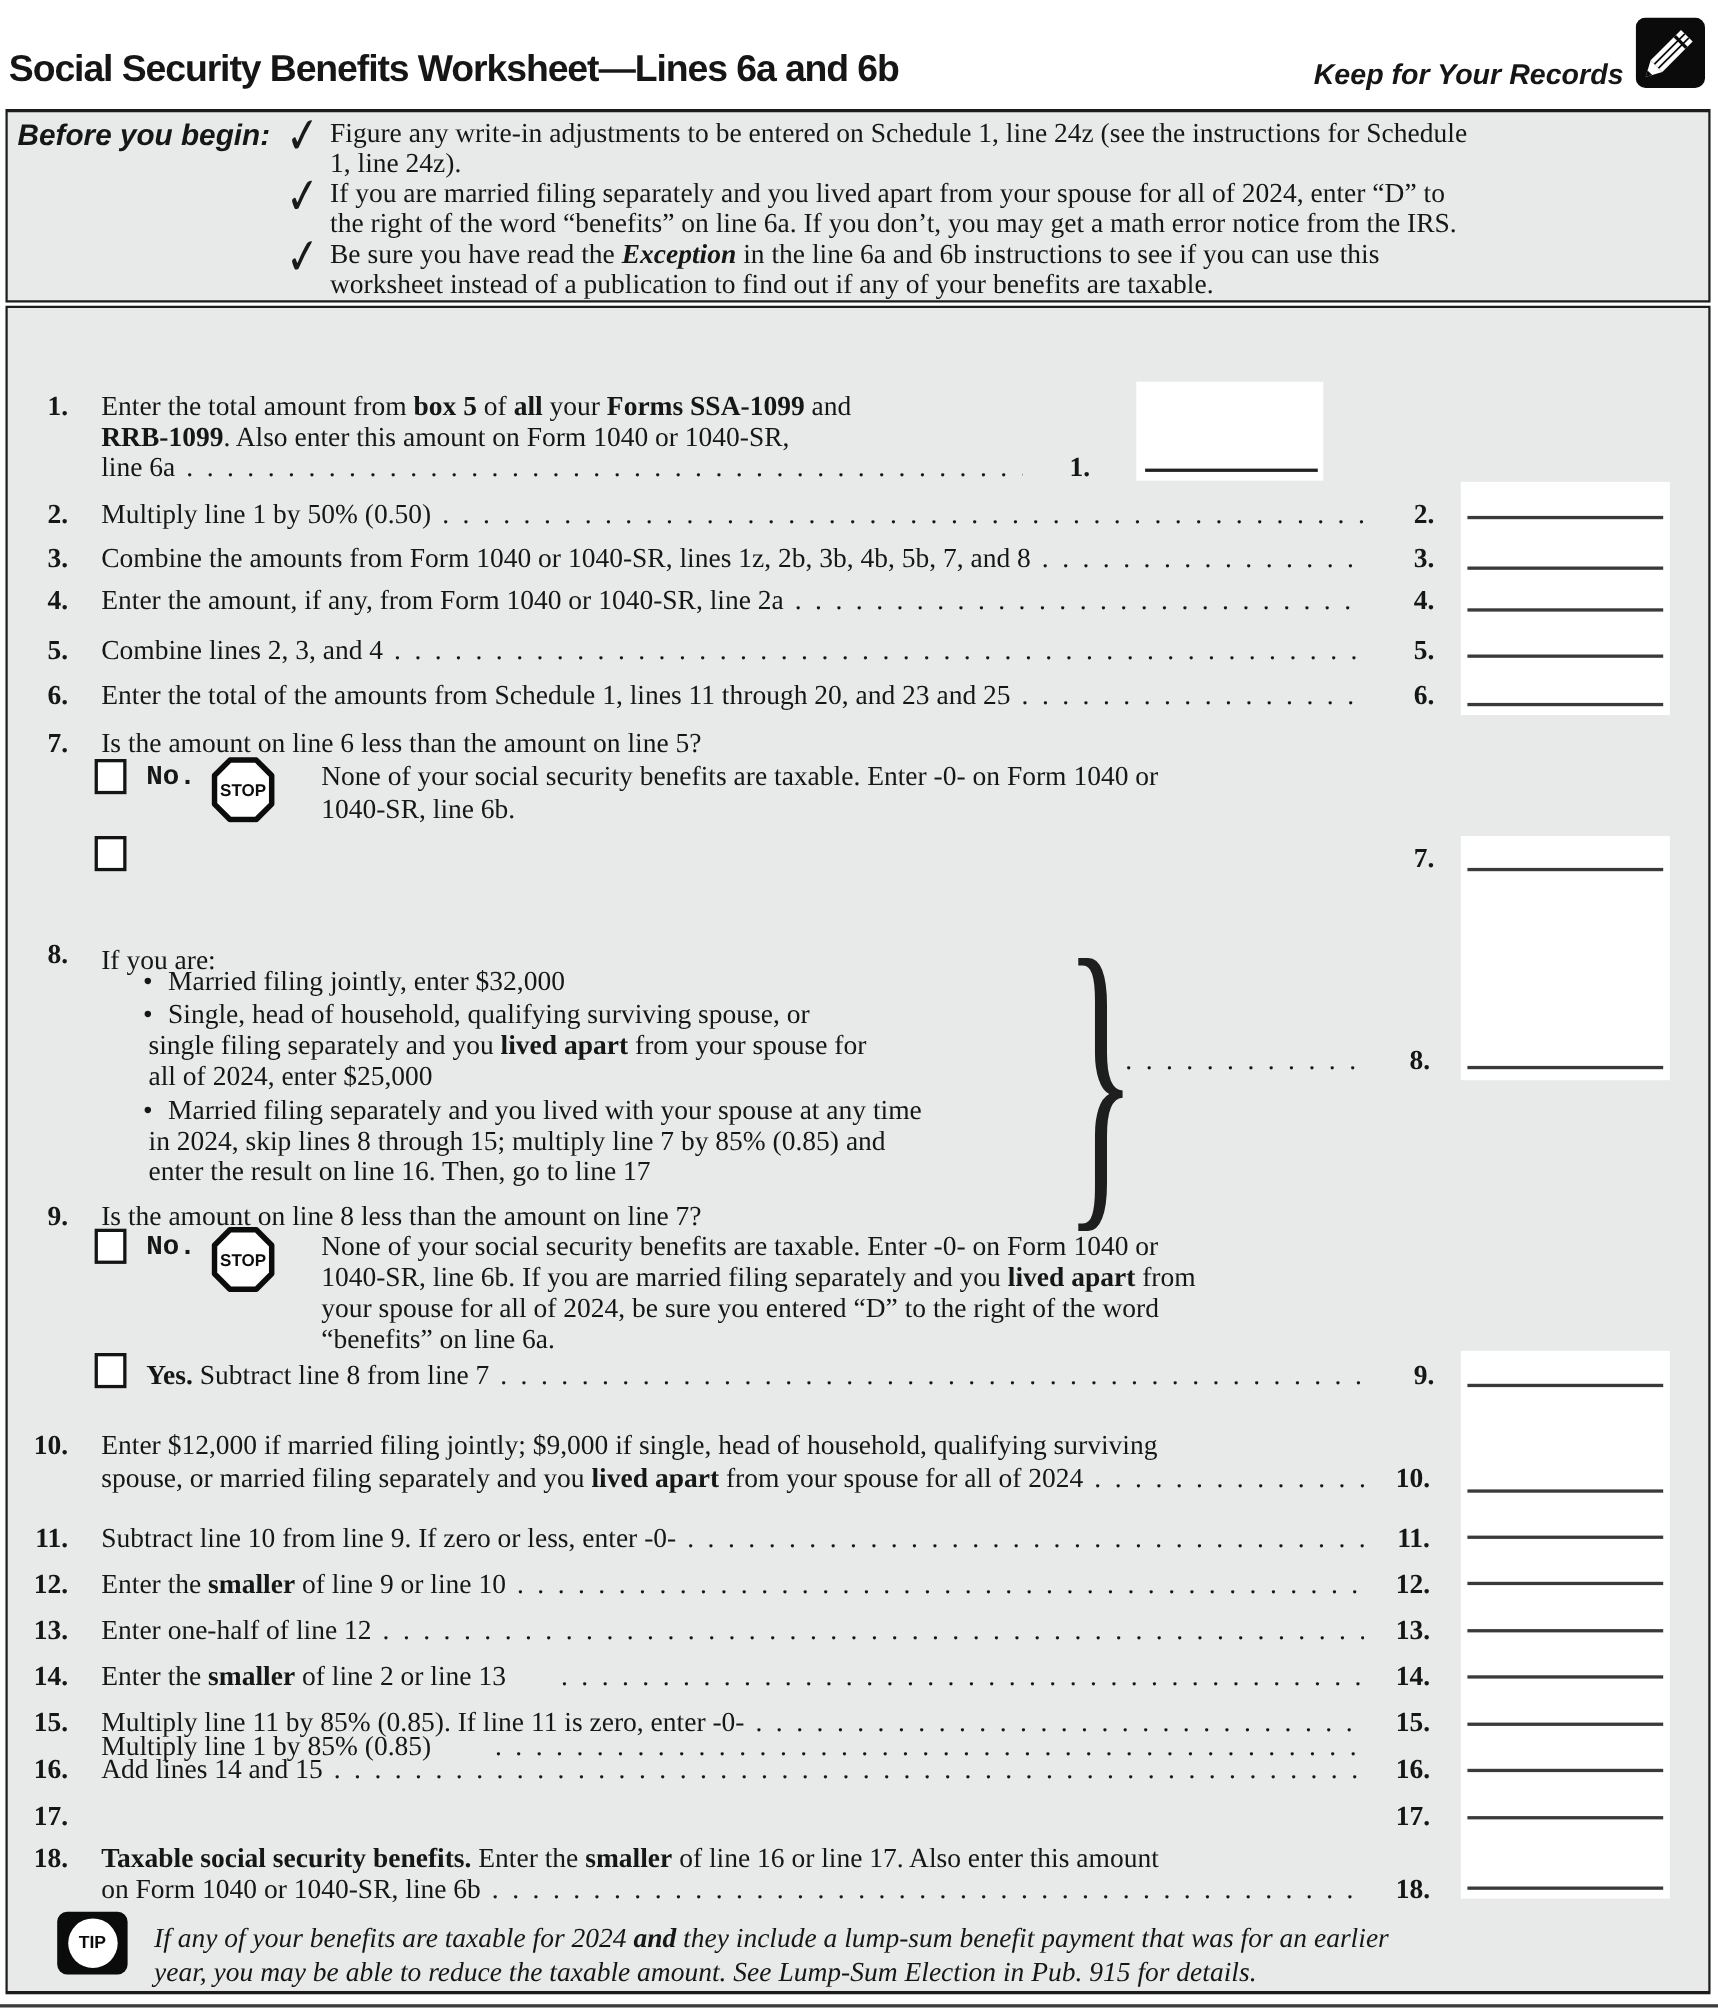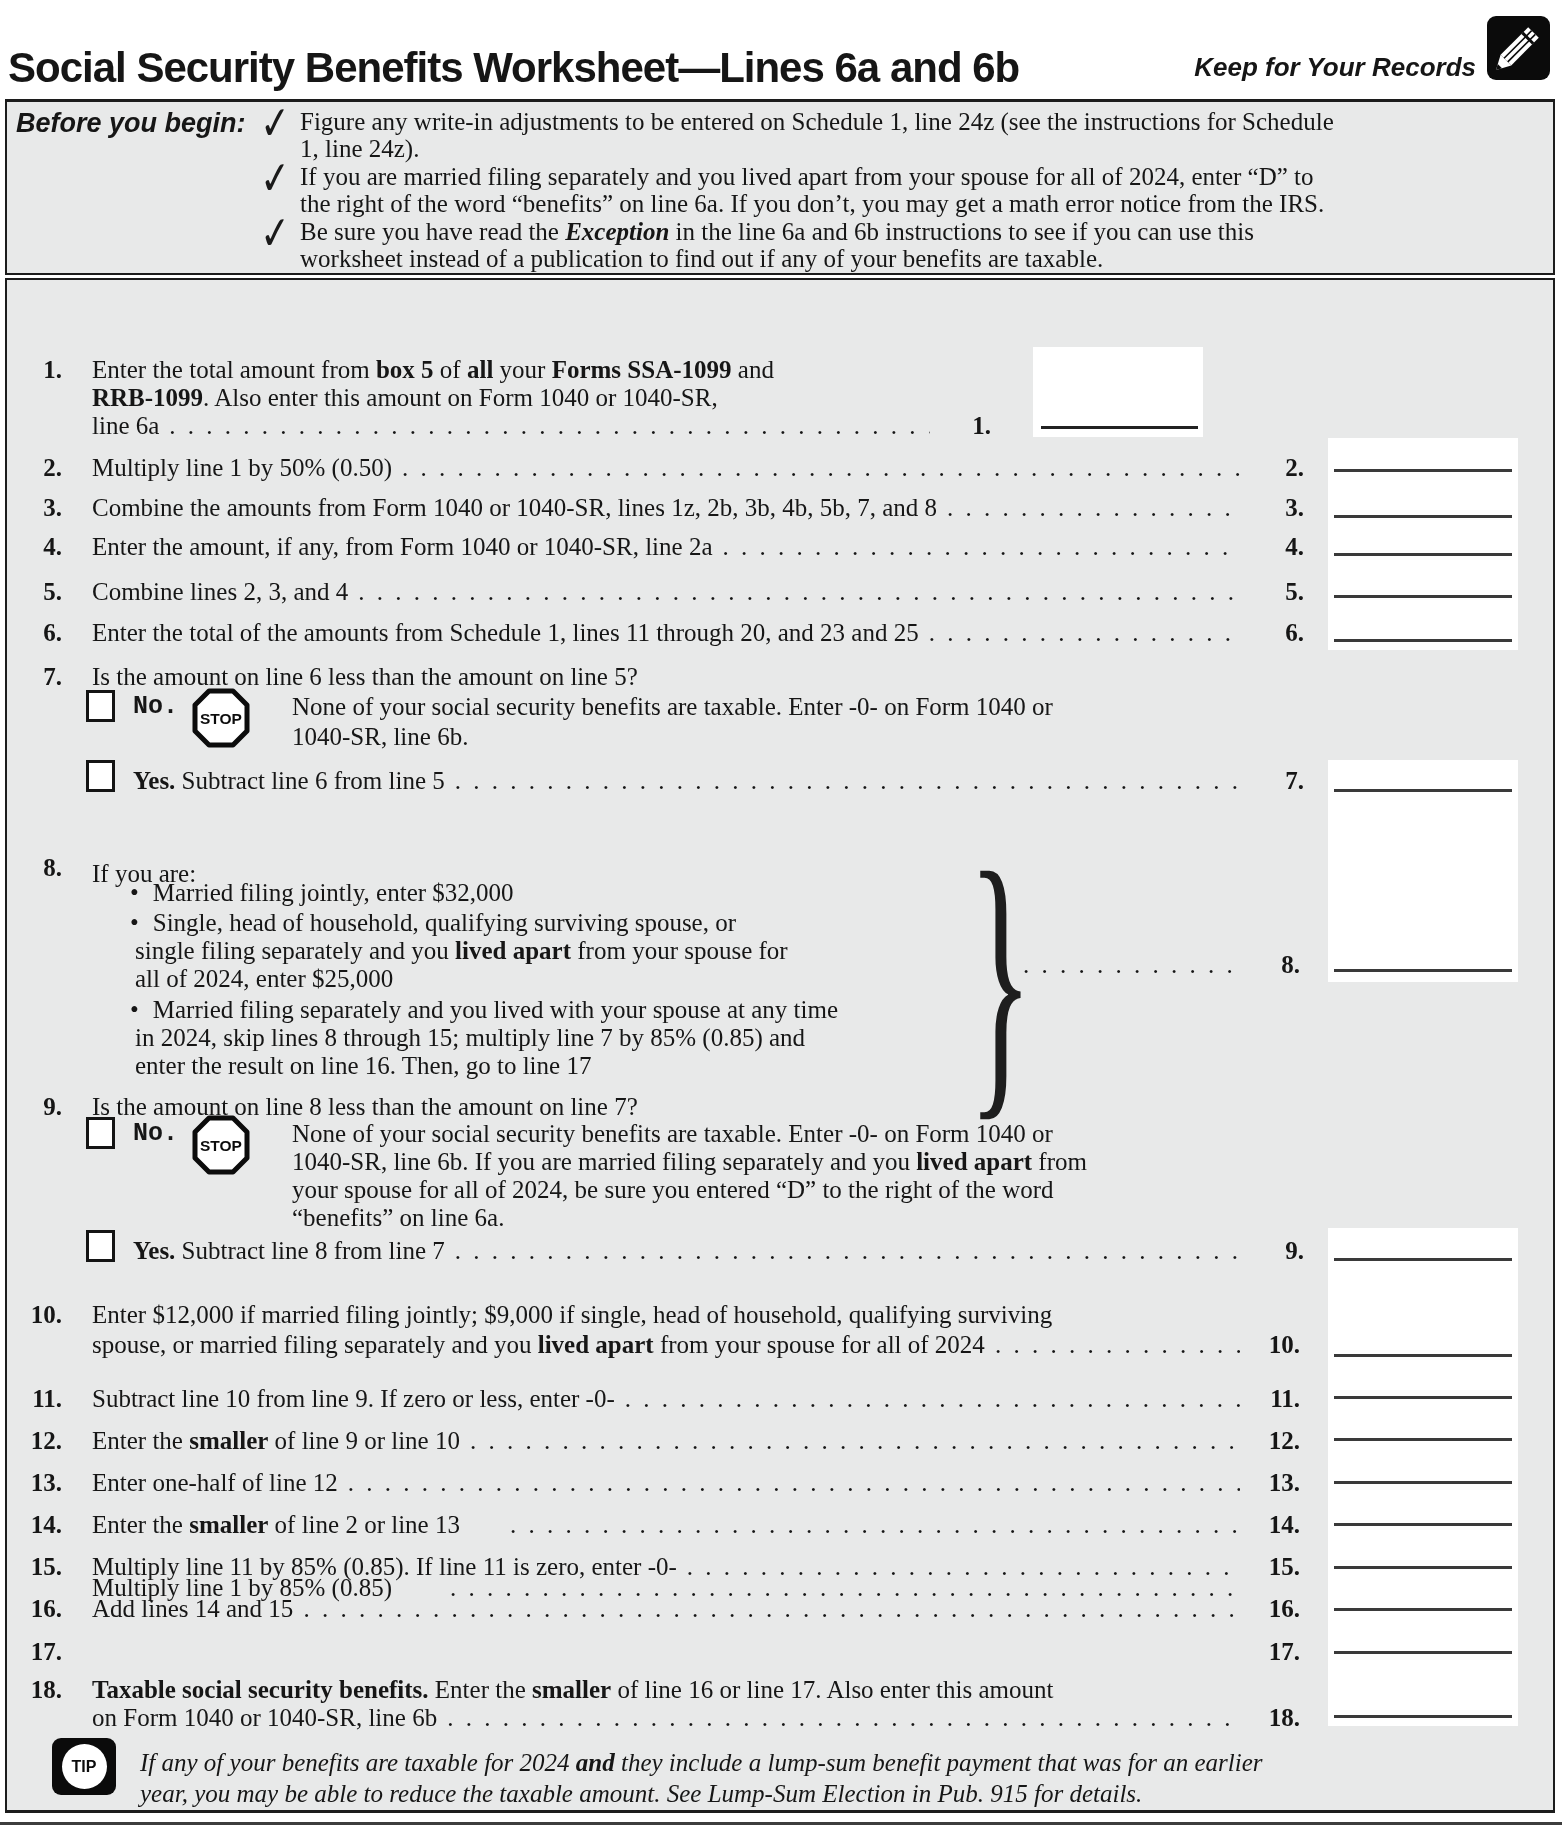--- a/index.html
+++ b/index.html
@@ -1,20 +1,20 @@
 <!DOCTYPE html>
 <html><head>
 <meta charset="utf-8">
 <style>
   html,body{margin:0;padding:0;background:#fff;}
   #page{position:relative;width:1562px;height:1832px;background:#fff;color:#161616;
         font-family:"Liberation Serif",serif;overflow:hidden;}
   .abs{position:absolute;}
   
-  .title{font-family:"Liberation Sans",sans-serif;font-weight:bold;font-size:42px;
+  .title{font-family:"Liberation Sans",sans-serif;font-weight:bold;font-size:34px;
          letter-spacing:-1px;white-space:nowrap;}
   .keep{font-family:"Liberation Sans",sans-serif;font-style:italic;font-weight:bold;
         font-size:26px;white-space:nowrap;}
   .penbox{width:63px;height:64px;}
   
   .graybox{background:#e8e9e9;border:2px solid #1c1c1c;box-sizing:border-box;}
   .beforebox{border-top-width:3px;}
   .mainbox{border-bottom-width:3px;}
   .botrule{height:3px;background:#3d3d3d;}
   
@@ -133,21 +133,20 @@
   <div class="lbl" style="left:133px;top:692px;">No.</div>
   <div class="stopwrap" style="left:192px;top:688px;">
     <svg width="58" height="60" viewBox="0 0 58 60">
       <polygon points="17,3 41,3 55,17 55,43 41,57 17,57 3,43 3,17" fill="#ffffff" stroke="#0c0c0c" stroke-width="5" stroke-linejoin="round"></polygon>
       <text x="29" y="36" text-anchor="middle" font-family="Liberation Sans, sans-serif" font-size="15.5" font-weight="bold" fill="#0c0c0c">STOP</text>
     </svg>
   </div>
   <div class="tl" style="left:292px;top:692px;"><span class="txt">None of your social security benefits are taxable. Enter -0- on Form 1040 or</span></div>
   <div class="tl" style="left:292px;top:722px;"><span class="txt">1040-SR, line 6b.</span></div>
   <div class="cb" style="left:86px;top:760px;"></div>
-  <div class="tl" style="left:133px;top:766px;width:1107px;"><span class="txt"><span class="b">Yes.</span><span> Subtract line 6 from line 5</span></span><span class="leader"></span></div>
   <div class="rn" style="left:1248px;top:766px;">7.</div>
   <div class="ansline" style="left:1334px;top:789px;"></div>
 
   <div class="ln" style="left:10px;top:853px;">8.</div>
   <div class="tl" style="left:92px;top:859px;"><span class="txt">If you are:</span></div>
   <div class="tl" style="left:130px;top:878px;"><span class="bdot">•</span><span class="txt">Married filing jointly, enter $32,000</span></div>
   <div class="tl" style="left:130px;top:908px;"><span class="bdot">•</span><span class="txt">Single, head of household, qualifying surviving spouse, or</span></div>
   <div class="tl" style="left:135px;top:936px;"><span class="txt"><span>single filing separately and you </span><span class="b">lived apart</span><span> from your spouse for</span></span></div>
   <div class="tl" style="left:135px;top:964px;"><span class="txt">all of 2024, enter $25,000</span></div>
   <div class="tl" style="left:130px;top:995px;"><span class="bdot">•</span><span class="txt">Married filing separately and you lived with your spouse at any time</span></div>

